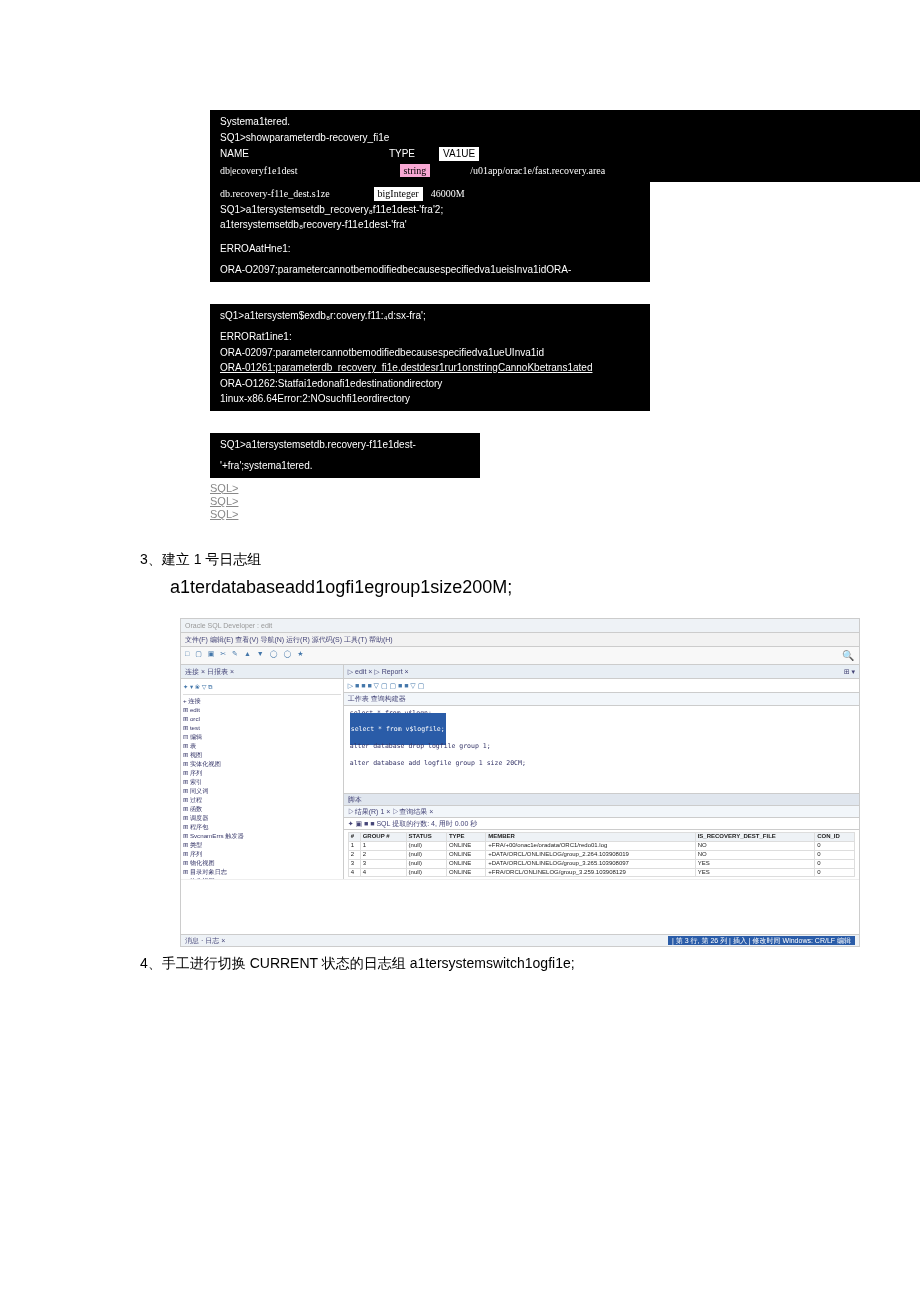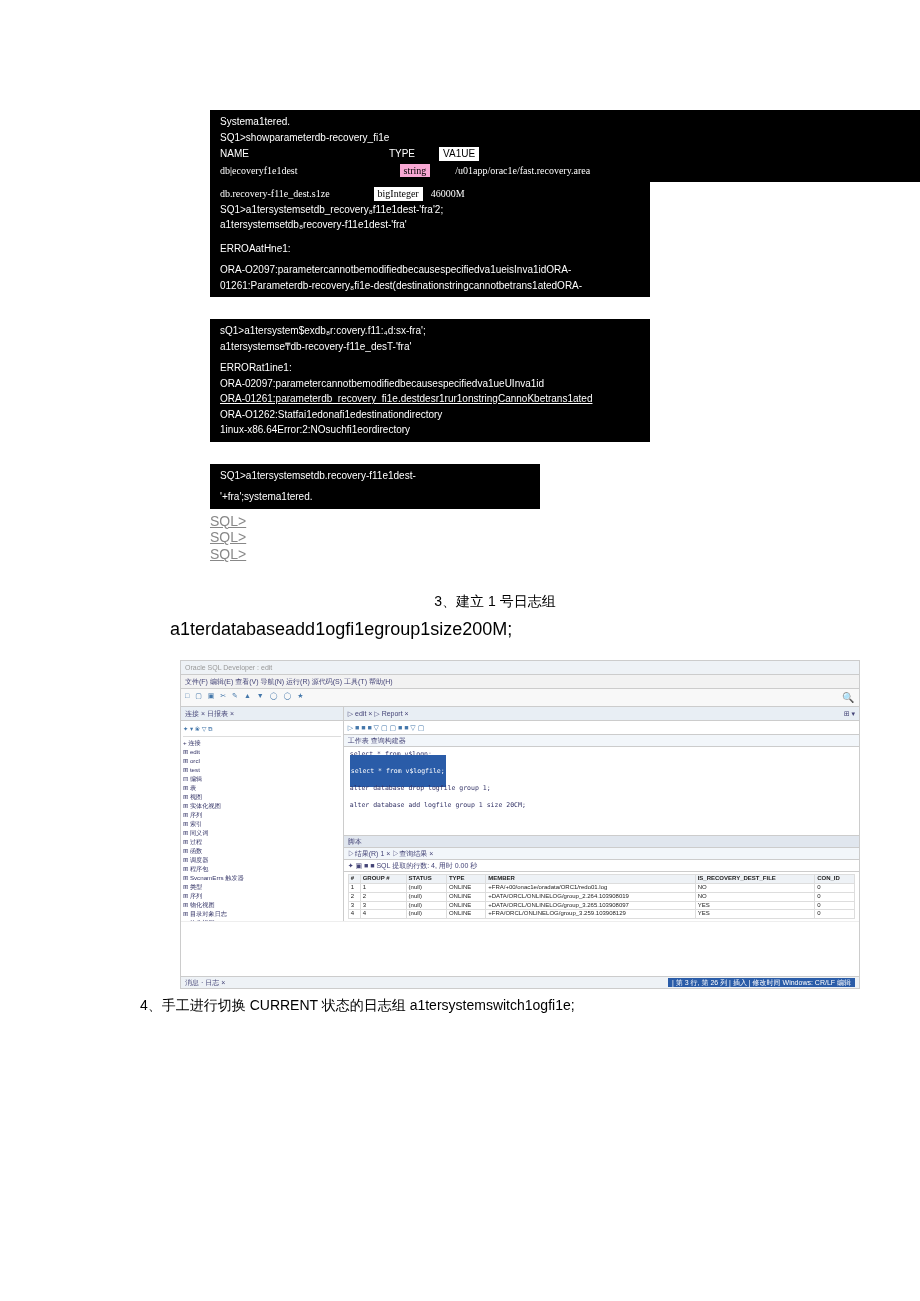--- a/index.html
+++ b/index.html
@@ -42,41 +42,40 @@
   .th-type-label { color: #fff; margin-left: 140px; }
   .th-value-label { color: #000; background: #fff; margin-left: 24px; padding: 0 4px; }
   .th-row2 {
     display: flex;
     align-items: center;
     padding: 1px 10px;
     font-family: Liberation Serif, serif;
   }
   .th-cell-a { color: #fff; background: #000; }
   .th-cell-b { color: #000; background: #f9a8d4; padding: 0 4px; margin-left: 102px; }
-  .th-cell-c { color: #fff; margin-left: 25px; }
+  .th-cell-c { color: #fff; margin-left: 40px; }
   .white-break {
     background: #fff;
     height: 18px;
     width: 680px;
     margin-left: 40px;
   }
   .sql-prompts {
     margin-left: 40px;
-    font-size: 14px;
+    font-size: 11px;
     color: #888;
     line-height: 1.2;
   }
   .sql-prompts span {
     display: block;
     text-decoration: underline;
   }
   .section-title {
     font-size: 14px;
     margin: 30px 0 8px -30px;
-    text-align: center;
   }
   .section-text {
     font-size: 18px;
     margin-bottom: 20px;
   }
   .ide-screenshot {
     width: 680px;
     margin-left: 10px;
     border: 1px solid #ccc;
     font-size: 7px;
@@ -241,39 +240,37 @@
       <span class="th-cell-a">db.recovery-f11e_dest.s1ze</span>
       <span style="color:#000;background:#fff;padding:0 4px;margin-left:44px;">bigInteger</span>
       <span style="color:#fff;margin-left:8px;">46000M</span>
     </div>
     <div class="term-line">SQ1&gt;a1tersystemsetdb_recovery₈f11e1dest-'fra'2;</div>
     <div class="term-line">a1tersystemsetdb₈recovery-f11e1dest-'fra'</div>
     <div class="term-line" style="height:8px;"></div>
     <div class="term-line">ERROAatHne1:</div>
     <div class="term-line" style="height:6px;"></div>
     <div class="term-line">ORA-O2097:parametercannotbemodifiedbecausespecifiedva1ueisInva1idORA-</div>
-    <div class="term-line">01261:Parameterdb-recovery₈fi1e-dest(destinationstringcannotbetrans1atedORA-</div>
   </div>
 
   <div class="white-break"></div>
 
   <div class="terminal-box term-narrow">
     <div class="term-line">sQ1&gt;a1tersystem$exdb₈r:covery.f11:₄d:sx-fra';</div>
-    <div class="term-line">a1tersystemse₸db-recovery-f11e_desT-'fra'</div>
     <div class="term-line" style="height:6px;"></div>
     <div class="term-line">ERRORat1ine1:</div>
     <div class="term-line">ORA-02097:parametercannotbemodifiedbecausespecifiedva1ueUInva1id</div>
     <div class="term-line" style="text-decoration:underline;">ORA-01261:parameterdb_recovery_fi1e.destdesr1rur1onstringCannoKbetrans1ated</div>
     <div class="term-line">ORA-O1262:Statfai1edonafi1edestinationdirectory</div>
     <div class="term-line">1inux-x86.64Error:2:NOsuchfi1eordirectory</div>
   </div>
 
   <div class="white-break"></div>
 
-  <div class="terminal-box" style="width:330px;">
+  <div class="terminal-box" style="width:270px;">
     <div class="term-line">SQ1&gt;a1tersystemsetdb.recovery-f11e1dest-</div>
     <div class="term-line" style="height:6px;"></div>
     <div class="term-line">'+fra';systema1tered.</div>
   </div>
 
   <div class="sql-prompts">
     <span>SQL&gt;</span>
     <span>SQL&gt;</span>
     <span>SQL&gt;</span>
   </div>

